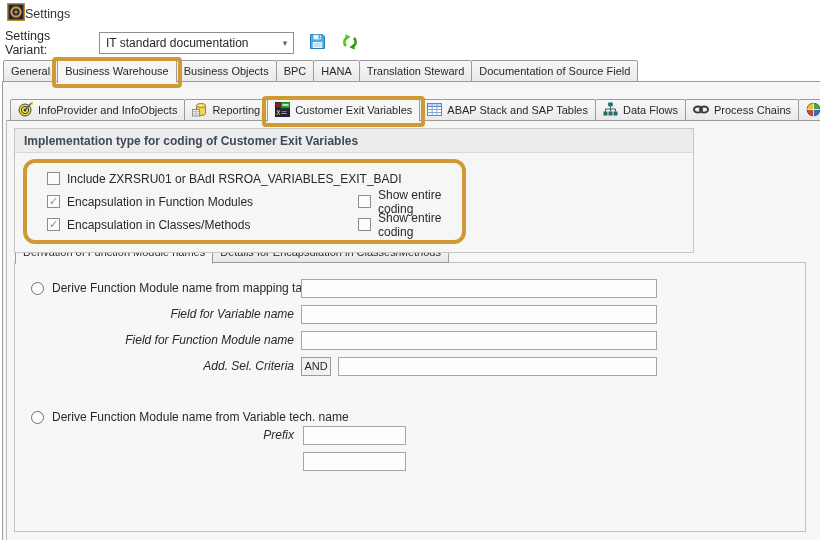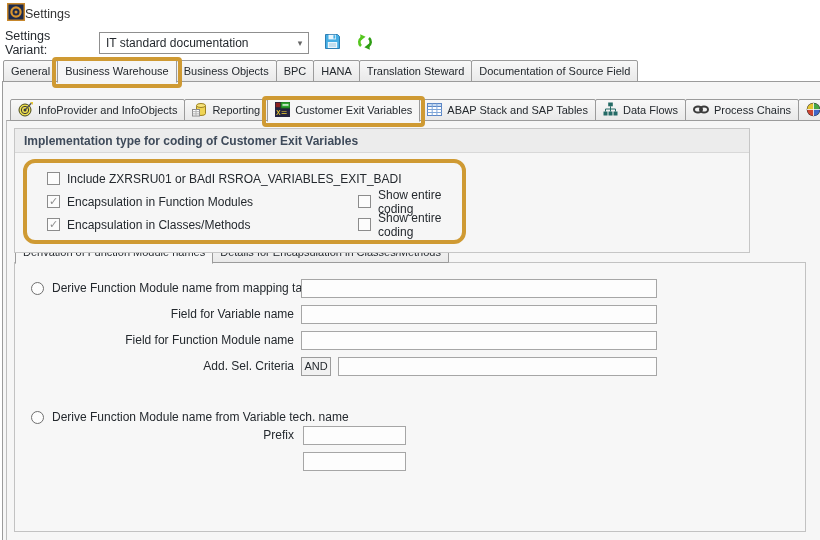--- a/index.html
+++ b/index.html
@@ -5,21 +5,21 @@
   * { margin:0; padding:0; box-sizing:border-box; }
   html,body { width:820px; height:540px; overflow:hidden; background:#ffffff;
     font-family:"Liberation Sans","DejaVu Sans",sans-serif; color:#24292e; }
   body { position:relative; }
 
   
   #titlebar { position:absolute; left:7px; top:4px; height:20px; display:flex; align-items:center; }
   #titlebar .title { font-size:12.5px; color:#333; }
   #toolbar { position:absolute; left:5px; top:31px; height:24px; display:flex; align-items:center; }
   #toolbar .lbl { font-size:12.5px; margin-right:6px; width:88px; }
-  .combo { width:210px; height:22px; border:1px solid #8f8f8f; background:#fff; display:flex; align-items:center; position:relative; }
+  .combo { width:195px; height:22px; border:1px solid #8f8f8f; background:#fff; display:flex; align-items:center; position:relative; }
   .combo .val { font-size:12px; padding-left:6px; flex:1; }
   .combo .arrow { width:16px; color:#666; font-size:9px; text-align:center; }
   .combo .arrow::after { content:"▾"; }
   .toolbtn { width:22px; height:22px; display:flex; align-items:center; justify-content:center; background:transparent; border:none; cursor:pointer; }
   #save-btn { margin-left:12px; } #refresh-btn { margin-left:11px; }
 
   
   .tabbar { position:absolute; display:flex; align-items:flex-end; z-index:3; }
   .tab { display:flex; align-items:center; gap:5px; height:22px; padding:3px 7px;
     background:linear-gradient(#f8f8f8,#e9e9e9); border:1px solid #9b9b9b; margin-right:-1px;
@@ -32,37 +32,37 @@
   #detailtabs { left:15px; top:240px; }
   #detailtabs .tab[data-selected="true"] { background:#f7f7f7; border-bottom:1px solid #f7f7f7; }
 
   
   #panel1 { position:absolute; left:2px; top:81px; width:818px; bottom:0;
     border-top:1px solid #9b9b9b; border-left:1px solid #9b9b9b; background:#f6f6f6; z-index:1; }
   #panel2 { position:absolute; left:6px; top:120px; width:814px; bottom:0;
     border-top:1px solid #a5a5a5; border-left:1px solid #bdbdbd; background:#f6f6f6; z-index:2; }
 
   
-  #groupbox { position:absolute; left:14px; top:128px; width:736px; border:1px solid #c6c6c6; background:#f6f6f6; z-index:5; }
+  #groupbox { position:absolute; left:14px; top:128px; width:680px; border:1px solid #c6c6c6; background:#f6f6f6; z-index:5; }
   #groupbox .gb-header { background:#ececec; border-bottom:1px solid #d8d8d8; padding:5px 9px 4px;
     font-weight:bold; font-size:12px; color:#3e4a5a; }
   #groupbox .gb-content { padding:6px 8px 8px; }
   .annotation-box { border:4px solid #cf9a33; border-radius:12px; width:443px; padding:4px 20px; }
   .cbrow { height:23px; display:flex; align-items:center; position:relative; }
   .cb { width:13px; height:13px; min-width:13px; background:#fcfcfc; border:1px solid #8c8c8c;
     display:inline-flex; align-items:center; justify-content:center; cursor:pointer; }
   .cb[data-checked="true"]::after { content:"✓"; color:#8f8f8f; font-size:11px; font-weight:bold; line-height:1; margin-top:-1px; }
   .cblabel { margin-left:7px; font-size:12px; }
   .sec-group { position:absolute; left:311px; display:flex; align-items:center; }
 
   
   #detailpanel { position:absolute; left:14px; top:262px; width:792px; bottom:8px;
     border:1px solid #c2c2c2; background:#f7f7f7; z-index:2; }
   .frow { position:absolute; left:0; height:20px; width:100%; display:flex; align-items:center; }
-  .flabel { position:absolute; left:0; width:279px; text-align:right; font-size:12px; }
+  .flabel { position:absolute; left:0; width:279px; text-align:right; font-size:12px;font-style:italic; }
   .radio { width:13px; height:13px; min-width:13px; border:1px solid #707070; border-radius:50%;
     background:#fdfdfd; margin-left:16px; cursor:pointer; }
   .rlabel { margin-left:8px; font-size:12px; }
   .txt { position:absolute; left:286px; width:356px; height:19px; border:1px solid #a6a6a6;
     background:#fdfdfd; font-size:12px; padding:0 4px; font-family:inherit; }
   .txt.crit { left:323px; width:319px; }
   .txt.small { left:288px; width:103px; }
   .andbox { position:absolute; left:286px; width:30px; height:19px; border:1px solid #9b9b9b;
     background:#f1f1f1; font-size:11px; text-align:center; line-height:17px; }
 </style>

